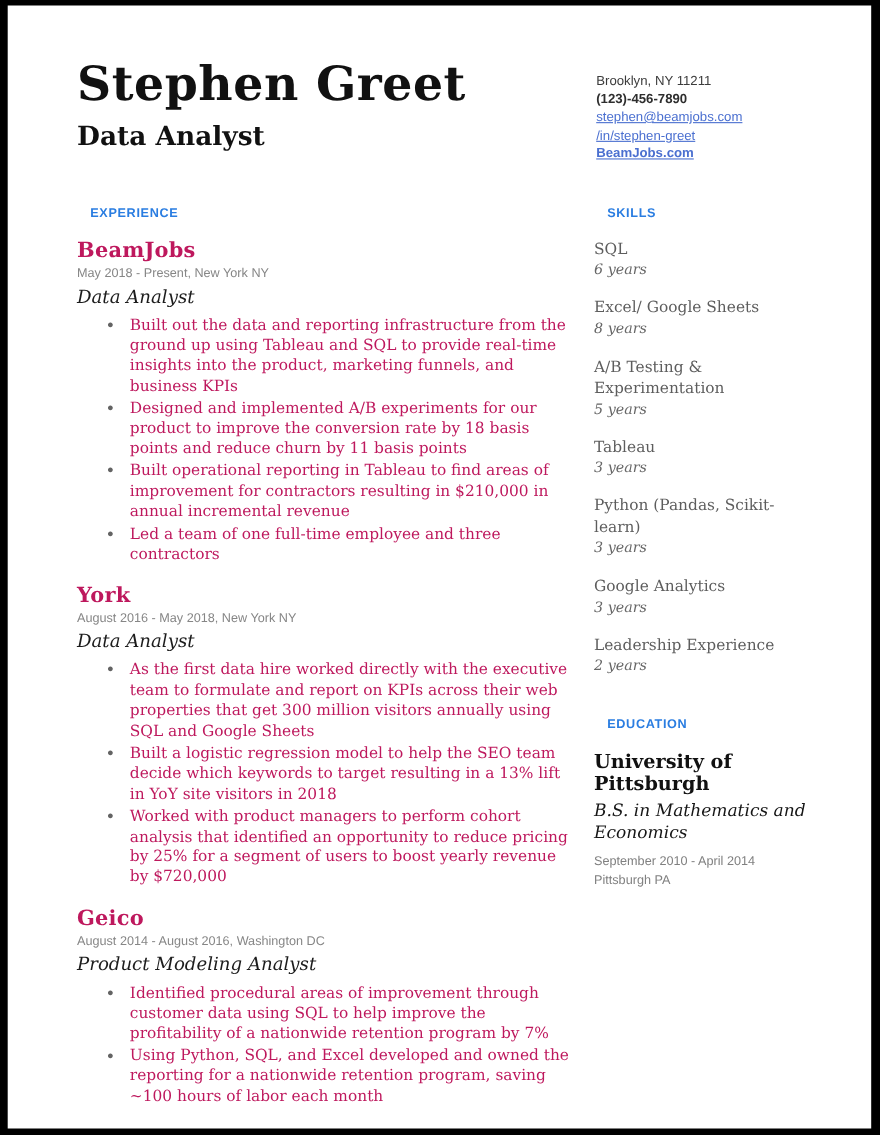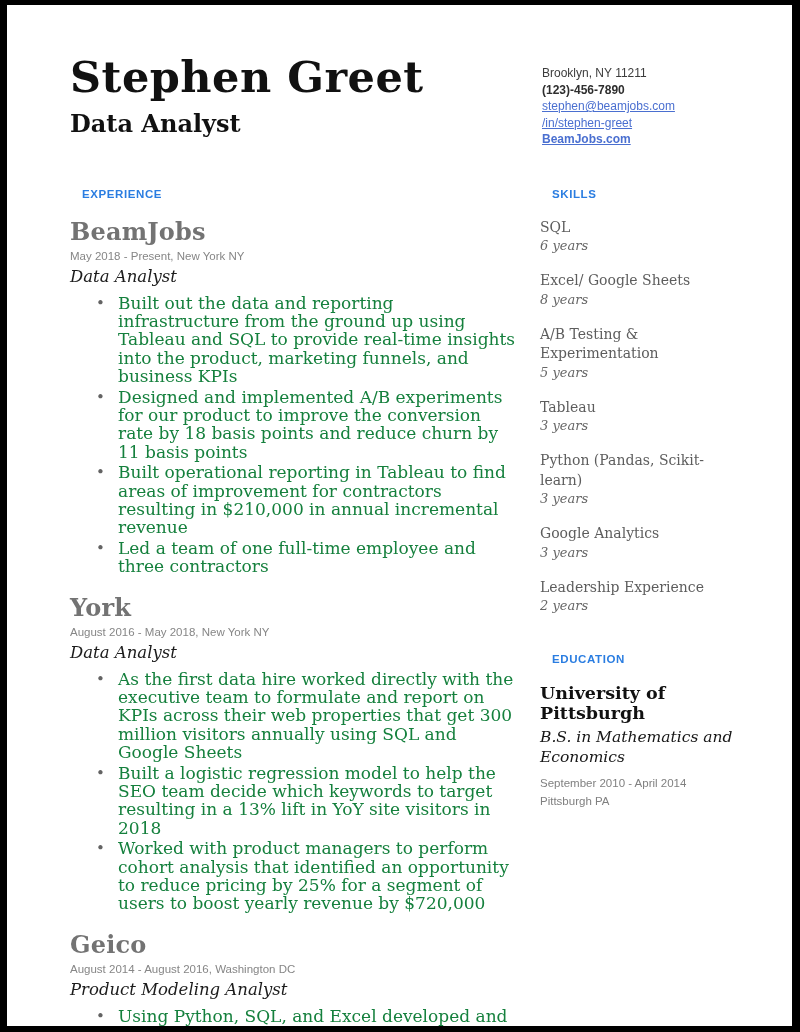--- a/index.html
+++ b/index.html
@@ -68,23 +68,23 @@
     font-family: "Liberation Sans", sans-serif;
     font-size: 11.5px;
     font-weight: bold;
     letter-spacing: 0.6px;
     color: #2a7de1;
     padding-left: 12px;
   }
   
   .job { margin-top: 17px; }
   .job-company {
-    font-size: 24px;
-    font-weight: bold;
-    color: #737373;
+    font-size: 19px;
+    font-weight: bold;
+    color: #be185d;
     letter-spacing: 0.2px;
   }
   .job-dates {
     font-family: "Liberation Sans", sans-serif;
     font-size: 11.5px;
     color: #868686;
     margin-top: 4px;
   }
   .job-title {
     font-size: 16.5px;
@@ -92,23 +92,23 @@
     color: #1c1c1c;
     margin-top: 5px;
   }
   ul.bullets {
     margin: 8px 0 0 0;
     padding: 0;
     list-style: none;
   }
   ul.bullets li {
     position: relative;
-    font-size: 17px;
+    font-size: 14px;
     line-height: 18.4px;
-    color: #15803d;
+    color: #be185d;
     padding-left: 48px;
     margin-bottom: 2px;
   }
   ul.bullets li::before {
     content: "\2022";
     position: absolute;
     left: 26px;
     top: 0;
     font-size: 15px;
     color: #636363;
@@ -195,20 +195,21 @@
             <li>Built a logistic regression model to help the SEO team decide which keywords to target resulting in a 13% lift in YoY site visitors in 2018</li>
             <li>Worked with product managers to perform cohort analysis that identified an opportunity to reduce pricing by 25% for a segment of users to boost yearly revenue by $720,000</li>
           </ul>
         </div>
 
         <div class="job">
           <div class="job-company">Geico</div>
           <div class="job-dates">August 2014 - August 2016, Washington DC</div>
           <div class="job-title">Product Modeling Analyst</div>
           <ul class="bullets">
+            <li>Identified procedural areas of improvement through customer data using SQL to help improve the profitability of a nationwide retention program by 7%</li>
             <li>Using Python, SQL, and Excel developed and owned the reporting for a nationwide retention program, saving ~100 hours of labor each month</li>
           </ul>
         </div>
       </div>
 
       <div class="col-right">
         <div class="section-label">SKILLS</div>
 
         <div class="skill">
           <div class="skill-name">SQL</div>

